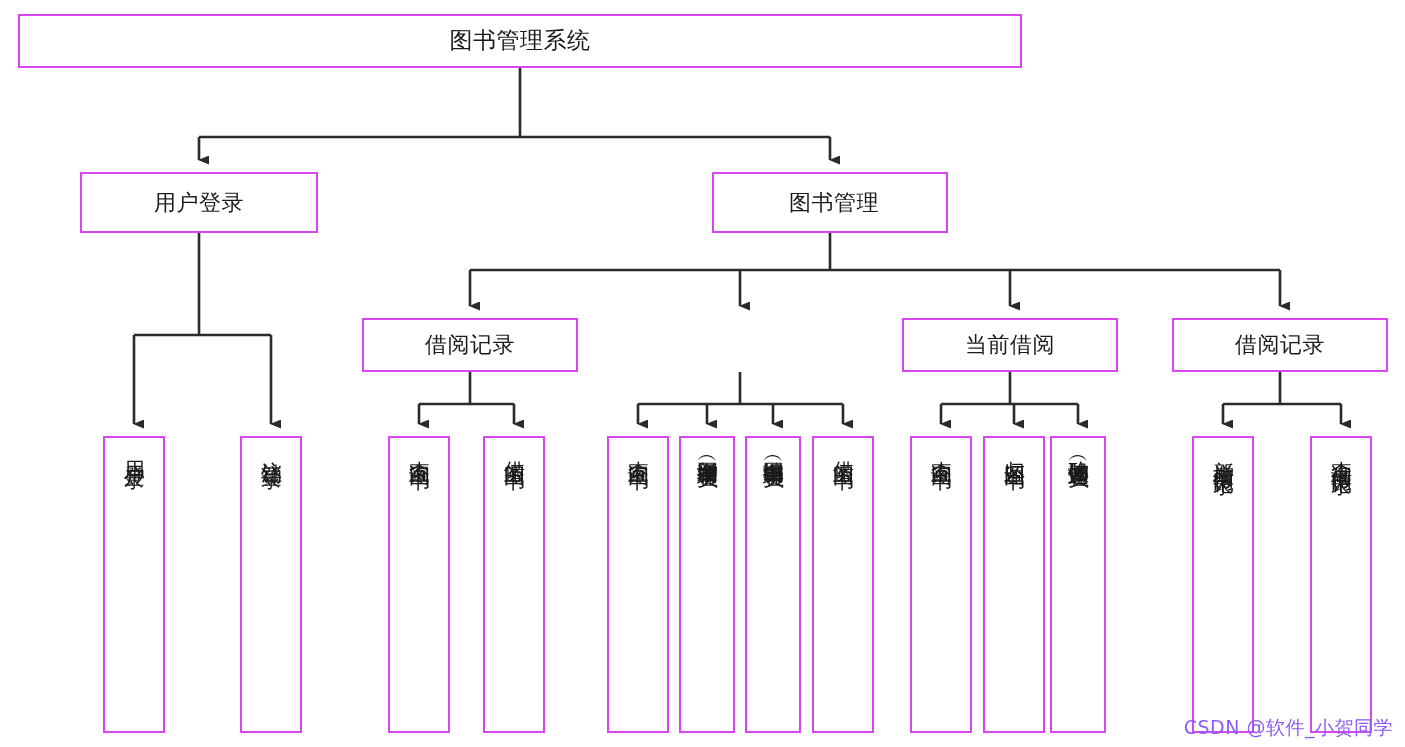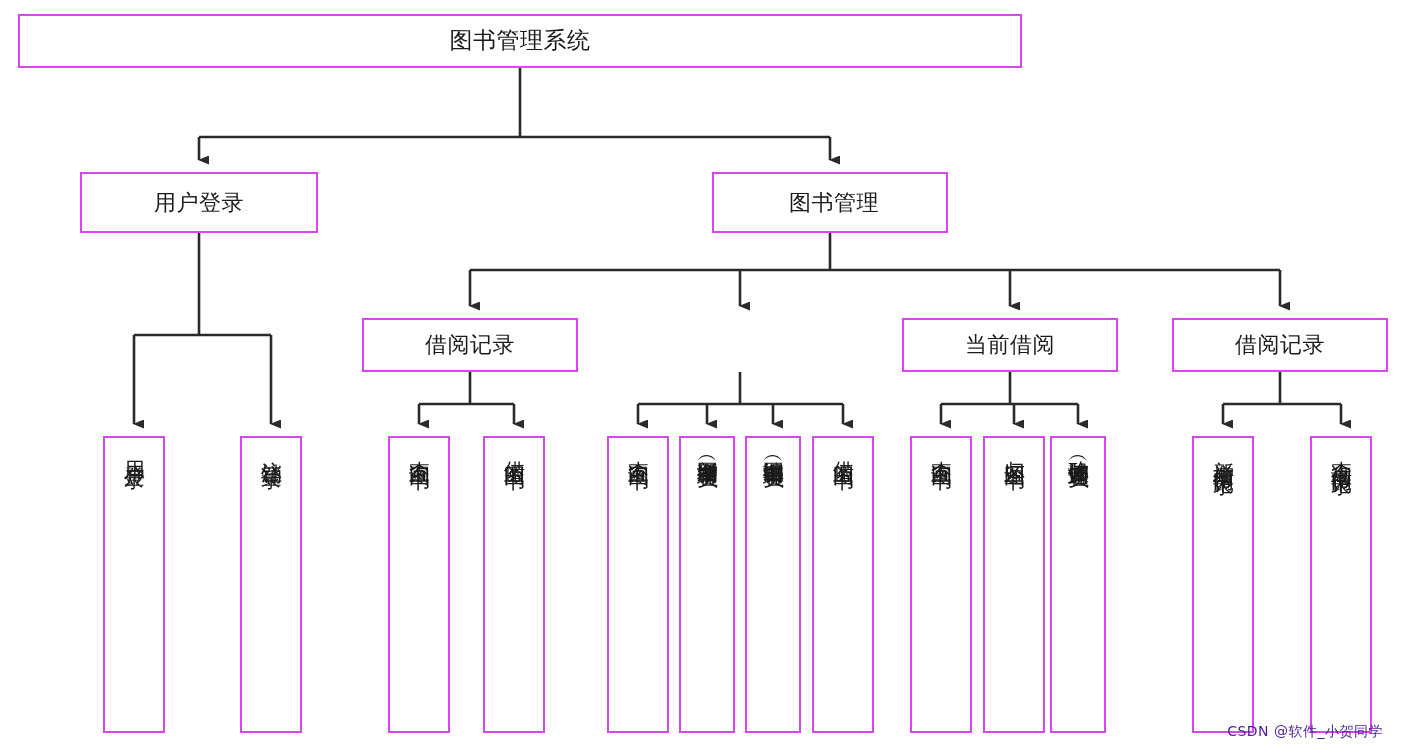--- a/index.html
+++ b/index.html
@@ -63,24 +63,24 @@
     line-height: 1.28;
     letter-spacing: 3px;
     white-space: nowrap;
     height: auto;
   }
   .node.leaf.tall-text .node-label {
     letter-spacing: 1px;
   }
   #watermark {
     position: absolute;
-    right: 22px;
+    right: 12px;
     bottom: 6px;
-    color: #4c1d95;
-    font-size: 14px;
+    color: #8b5cf6;
+    font-size: 19px;
     letter-spacing: 0.5px;
     z-index: 5;
     white-space: nowrap;
     font-family: "DejaVu Sans", "Liberation Sans", sans-serif;
   }
 </style>
 </head>
 <body>
 
 <div id="diagram-root">

